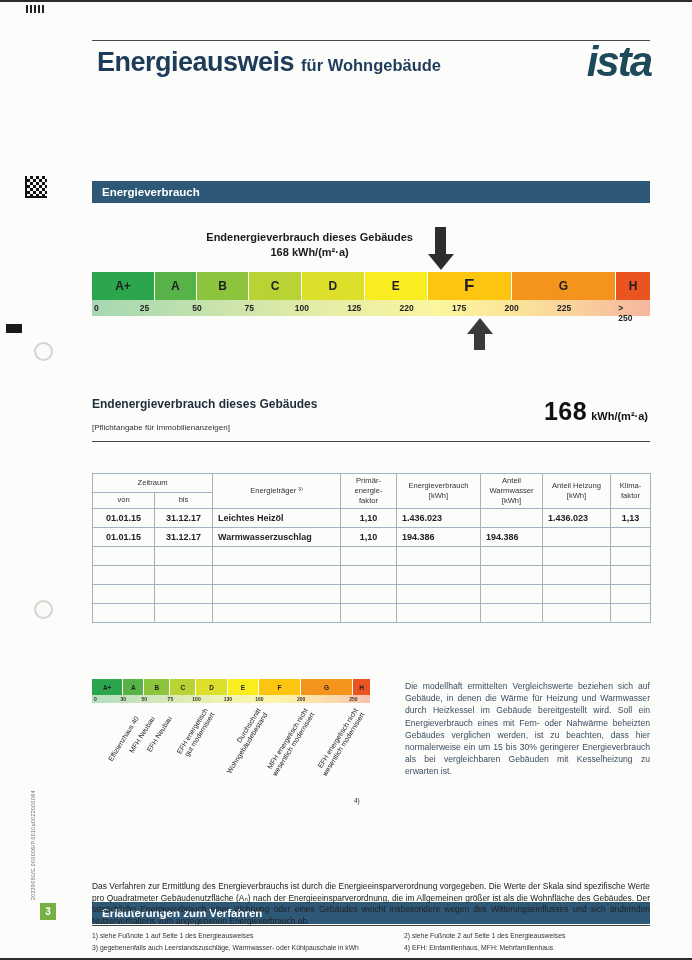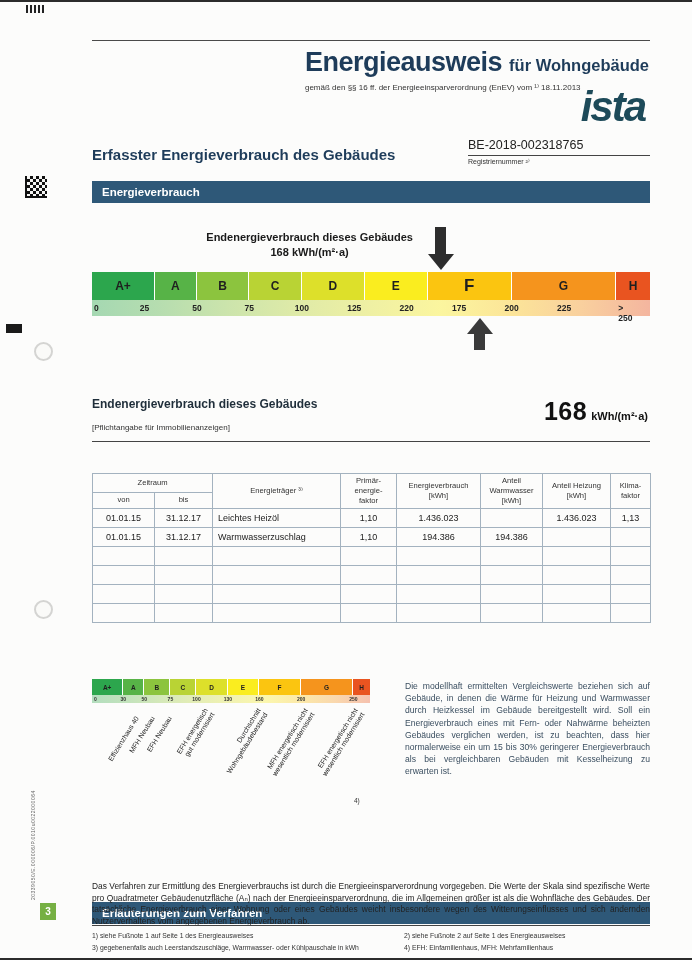--- a/index.html
+++ b/index.html
@@ -5,21 +5,21 @@
   html,body{margin:0;padding:0;}
   body{width:692px;height:960px;background:#e6e6e4;font-family:"Liberation Sans","DejaVu Sans",sans-serif;position:relative;}
   .page{position:absolute;left:0;top:0;width:692px;height:960px;background:#fcfcfb;overflow:hidden;}
   .top-edge{position:absolute;left:0;top:0;width:100%;height:2px;background:#2c2c2c;}
   .bottom-edge{position:absolute;left:0;bottom:0;width:100%;height:2px;background:#2c2c2c;}
   .print-mark{position:absolute;left:26px;top:5px;width:18px;height:8px;background:repeating-linear-gradient(90deg,#222 0 2px,#f8f8f8 2px 4px);}
   .hrule{position:absolute;left:92px;width:558px;height:1px;background:#4a4a4a;}
   #rule-top{top:40px;}
 
   
-  .header-row{position:absolute;left:91px;top:47px;width:558px;display:flex;justify-content:space-between;align-items:flex-end;flex-direction:column;}
+  .header-row{position:absolute;left:97px;top:47px;width:558px;display:flex;justify-content:space-between;align-items:flex-start;}
   .title-line{color:#1e3c5a;}
   .title-main{font-size:27px;font-weight:bold;letter-spacing:-0.5px;}
   .title-suffix{font-size:16.5px;font-weight:bold;margin-left:7px;}
   .law-line{font-size:8px;color:#333;margin-top:5px;}
   .logo{font-size:42px;font-weight:bold;font-style:italic;color:#1d4a59;letter-spacing:-2px;line-height:0.9;margin-top:-4px;padding-right:4px;}
 
   
   .section-row{position:absolute;left:92px;top:138px;width:558px;display:flex;justify-content:space-between;align-items:flex-start;}
   .section-title{font-size:15px;font-weight:bold;color:#1e3c5a;margin-top:8px;}
   .reg{width:182px;}
@@ -52,25 +52,25 @@
   
   .kennwert{position:absolute;left:92px;top:397px;width:558px;display:flex;justify-content:space-between;align-items:flex-start;border-bottom:1px solid #444;padding-bottom:9px;}
   .kw-label{font-size:12px;font-weight:bold;color:#1f2e3a;}
   .kw-sublabel{font-size:8px;color:#333;margin-top:12px;}
   .kw-value-wrap{display:flex;align-items:baseline;gap:4px;padding-right:2px;}
   .kw-value{font-size:25px;font-weight:bold;color:#111;letter-spacing:0.5px;}
   .kw-unit{font-size:11px;font-weight:bold;color:#111;}
 
   
   .vtable{position:absolute;left:92px;top:473px;width:558px;border-collapse:collapse;table-layout:fixed;}
-  .vtable th,.vtable td{border:1px solid #a3b2bf;}
+  .vtable th,.vtable td{border:1px solid #a3b2bf;font-weight:bold;}
   .vtable th{font-size:7.6px;font-weight:normal;color:#333;text-align:center;white-space:pre-line;line-height:1.3;padding:2px 2px;}
   .vtable td{font-size:9px;color:#222;height:16px;padding:1px 5px;}
   .vtable .subhead th{height:11px;text-align:center;}
-  .vtable td.ctr{text-align:center;} .vtable td.num{text-align:center;} .vtable td.lft{text-align:left;}
+  .vtable td.ctr{text-align:center;} .vtable td.num{text-align:left;} .vtable td.lft{text-align:left;}
 
   
   .vergleich{position:absolute;left:92px;top:679px;width:558px;height:170px;}
   .mini{position:absolute;left:0;top:0;width:278px;}
   .mini .band2{display:flex;width:100%;height:16px;}
   .mini .band2 .seg{height:100%;border-right:1px solid #fff;box-sizing:border-box;display:flex;align-items:center;justify-content:center;font-size:6.5px;font-weight:bold;color:#1f1f1f;}
   .mini .band2 .seg:last-child{border-right:none;}
   .mini .numstrip{position:relative;width:100%;height:8px;}
   .mini .numstrip .grad{position:absolute;inset:0;opacity:0.35;}
   .mini .mtick{position:absolute;top:1px;transform:translateX(-50%);font-size:5px;font-weight:bold;color:#333;}
@@ -99,32 +99,24 @@
   <div class="bottom-edge"></div>
   <div class="print-mark"></div>
 
   <div class="hrule" id="rule-top"></div>
 
   <div class="header-row">
     <div>
       <div class="title-line">
         <span class="title-main">Energieausweis</span><span class="title-suffix">für Wohngebäude</span>
       </div>
-      <div class="law-line">gemäß den §§ 16 ff. der Energieeinsparverordnung (EnEV) vom ¹⁾ 18.11.2013</div>
     </div>
     <div class="logo">ista</div>
   </div>
 
-  <div class="section-row">
-    <div class="section-title">Erfasster Energieverbrauch des Gebäudes</div>
-    <div class="reg">
-      <div class="reg-num">BE-2018-002318765</div>
-      <div class="reg-label">Registriernummer ²⁾</div>
-    </div>
-  </div>
 
   <div class="navy-bar" id="bar1">Energieverbrauch</div>
 
   <div class="chart">
     <div class="chart-label" id="end-label">
       <div>Endenergieverbrauch dieses Gebäudes</div>
       <div>168 kWh/(m²·a)</div>
     </div>
     <div class="arrow-down">
       <div class="stem"></div>

